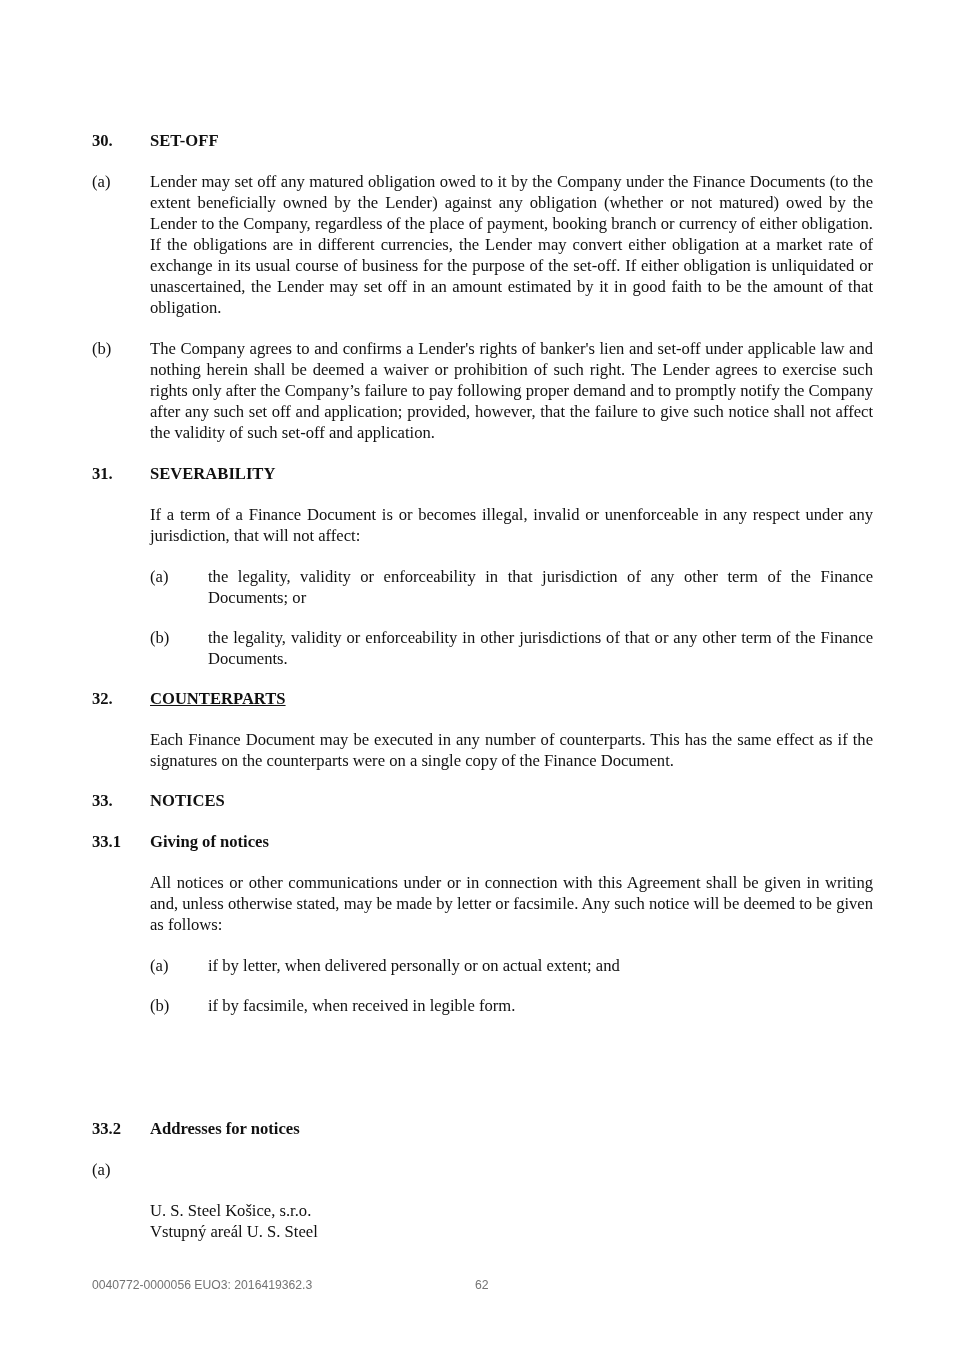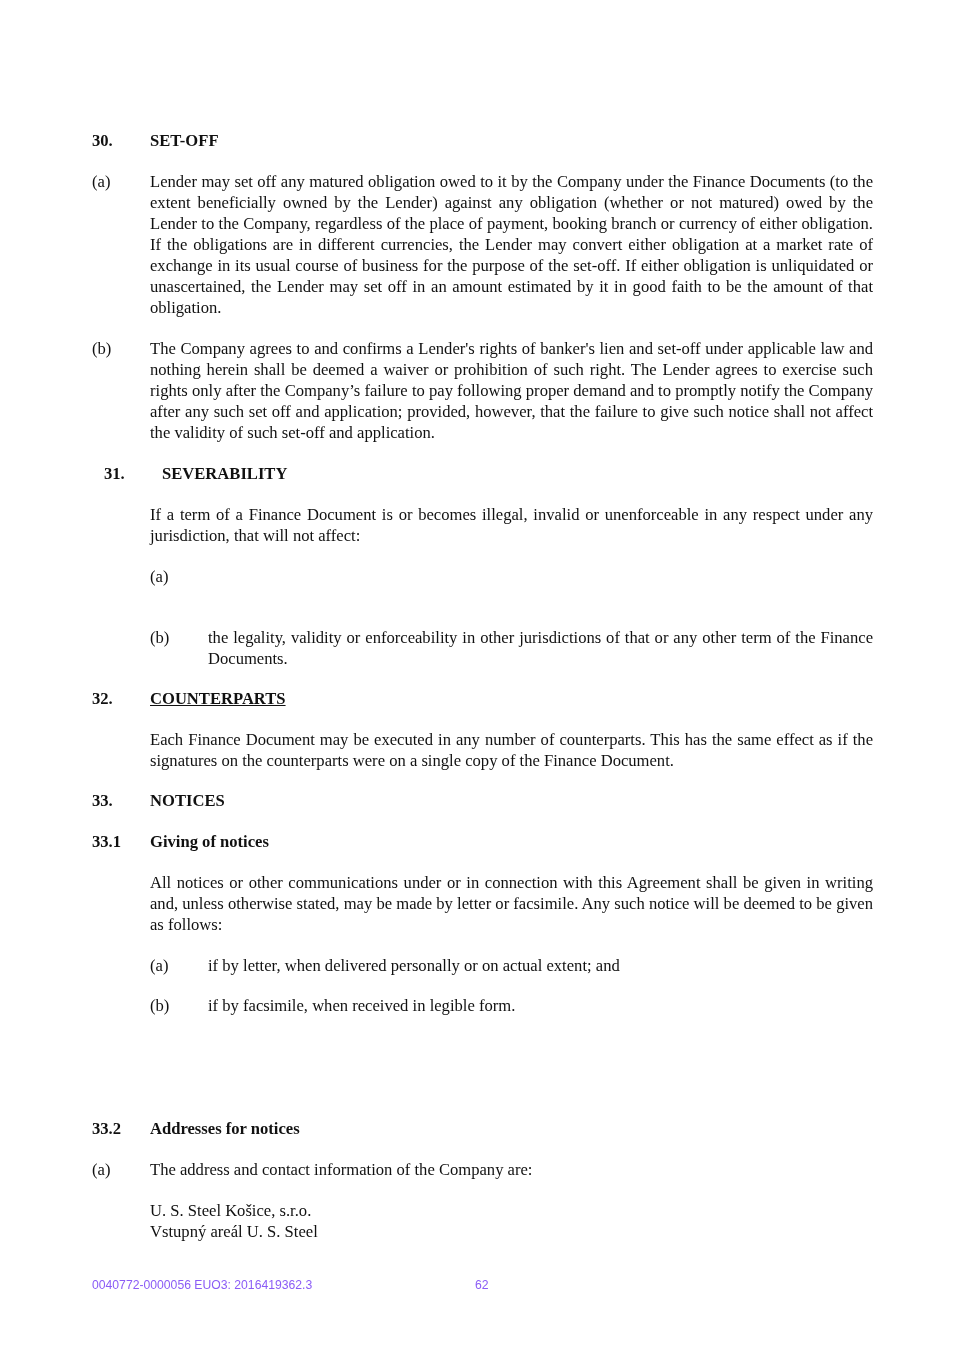--- a/index.html
+++ b/index.html
@@ -54,46 +54,47 @@
     position: absolute;
     left: 150px;
     white-space: nowrap;
   }
   .footer {
     position: absolute;
     top: 1278px;
     font-family: "Liberation Sans", "DejaVu Sans", sans-serif;
     font-size: 12.2px;
     line-height: 15px;
-    color: #8b5cf6;
+    color: #737373;
     white-space: nowrap;
   }
 </style>
 </head>
 <body>
 
 <div class="page">
 
   <div class="heading" style="top:130px;">
     <span class="num">30.</span><span>SET-OFF</span>
   </div>
 
   <div class="lbl" style="left:92px; top:171px;">(a)</div>
   <div class="para top-para-text" style="top:171px;">Lender may set off any matured obligation owed to it by the Company under the Finance Documents (to the extent beneficially owned by the Lender) against any obligation (whether or not matured) owed by the Lender to the Company, regardless of the place of payment, booking branch or currency of either obligation. If the obligations are in different currencies, the Lender may convert either obligation at a market rate of exchange in its usual course of business for the purpose of the set-off. If either obligation is unliquidated or unascertained, the Lender may set off in an amount estimated by it in good faith to be the amount of that obligation.</div>
 
   <div class="lbl" style="left:92px; top:338px;">(b)</div>
   <div class="para top-para-text" style="top:338px;">The Company agrees to and confirms a Lender's rights of banker's lien and set-off under applicable law and nothing herein shall be deemed a waiver or prohibition of such right. The Lender agrees to exercise such rights only after the Company’s failure to pay following proper demand and to promptly notify the Company after any such set off and application; provided, however, that the failure to give such notice shall not affect the validity of such set-off and application.</div>
 
-  <div class="heading" style="top:463px;margin-left:12px;">
+  <div class="heading" style="top:463px;">
     <span class="num">31.</span><span>SEVERABILITY</span>
   </div>
 
   <div class="para top-para-text" style="top:504px;">If a term of a Finance Document is or becomes illegal, invalid or unenforceable in any respect under any jurisdiction, that will not affect:</div>
 
   <div class="lbl" style="left:150px; top:566px;">(a)</div>
+  <div class="para sub-text" style="top:566px;">the legality, validity or enforceability in that jurisdiction of any other term of the Finance Documents; or</div>
 
   <div class="lbl" style="left:150px; top:627px;">(b)</div>
   <div class="para sub-text" style="top:627px;">the legality, validity or enforceability in other jurisdictions of that or any other term of the Finance Documents.</div>
 
   <div class="heading" style="top:688px;text-decoration:underline;">
     <span class="num">32.</span><span>COUNTERPARTS</span>
   </div>
 
   <div class="para top-para-text" style="top:729px;">Each Finance Document may be executed in any number of counterparts. This has the same effect as if the signatures on the counterparts were on a single copy of the Finance Document.</div>
 
@@ -112,21 +113,20 @@
 
   <div class="lbl" style="left:150px; top:995px;">(b)</div>
   <div class="para sub-text" style="top:995px;">if by facsimile, when received in legible form.</div>
 
 
   <div class="heading" style="top:1118px;">
     <span class="num">33.2</span><span>Addresses for notices</span>
   </div>
 
   <div class="lbl" style="left:92px; top:1159px;">(a)</div>
-  <div class="para top-para-text" style="top:1159px;">The address and contact information of the Company are:</div>
 
   <div class="addr-line" style="top:1200px;">U. S. Steel Košice, s.r.o.</div>
   <div class="addr-line" style="top:1221px;">Vstupný areál U. S. Steel</div>
 
   <div class="footer" style="left:92px;">0040772-0000056 EUO3: 2016419362.3</div>
   <div class="footer" style="left:475px;">62</div>
 
 </div>
 
 </body></html>

